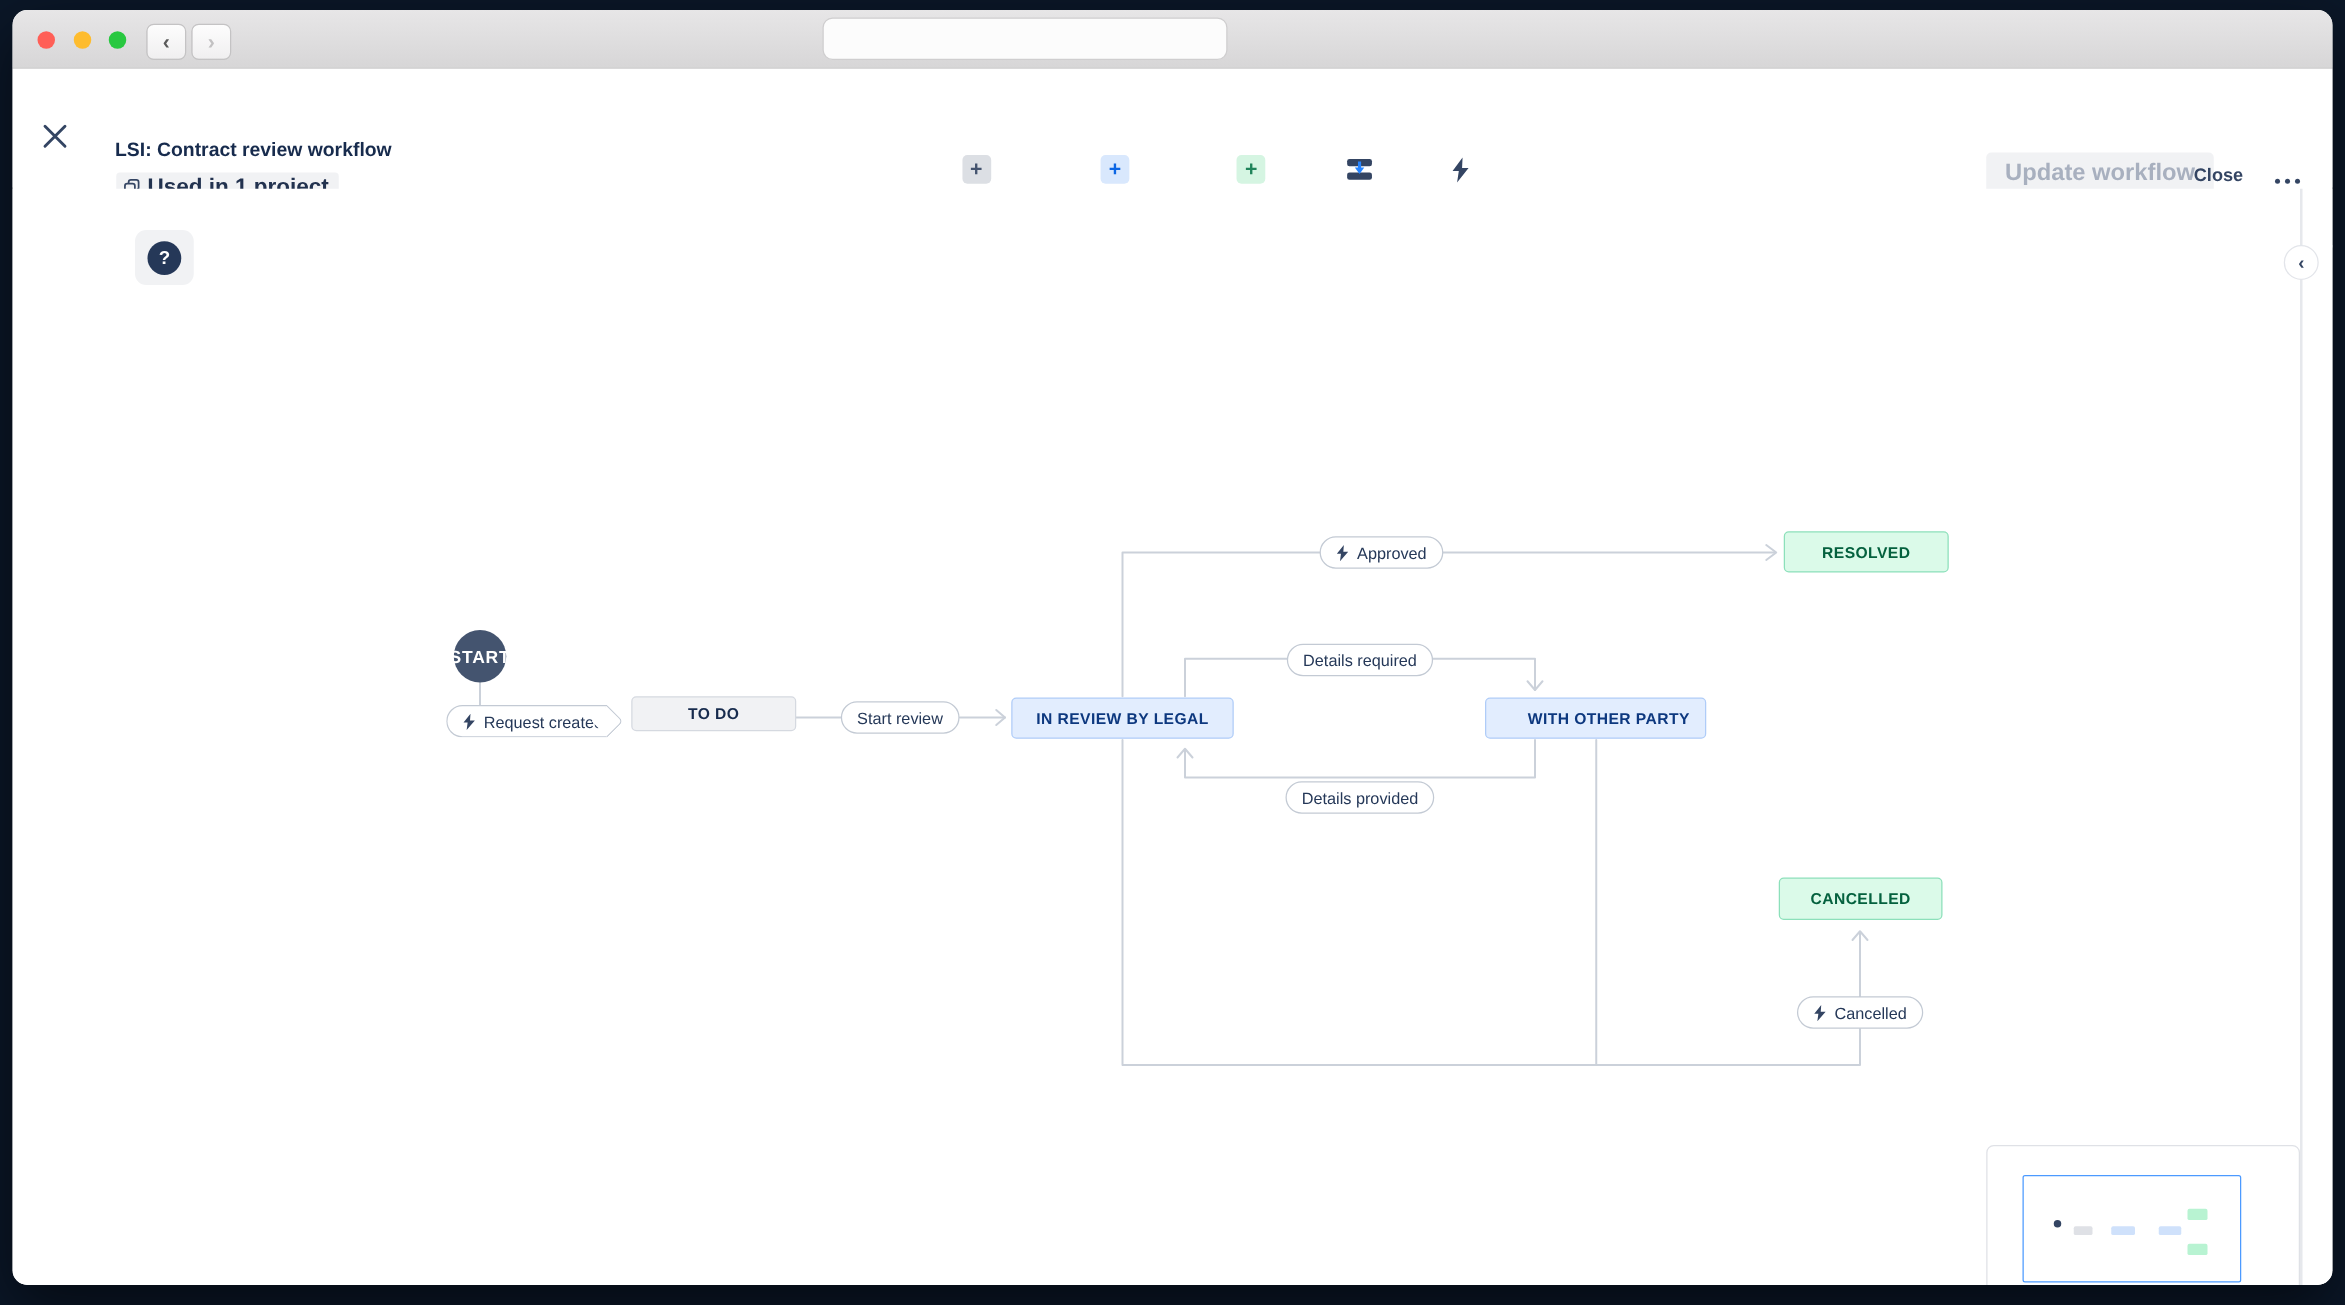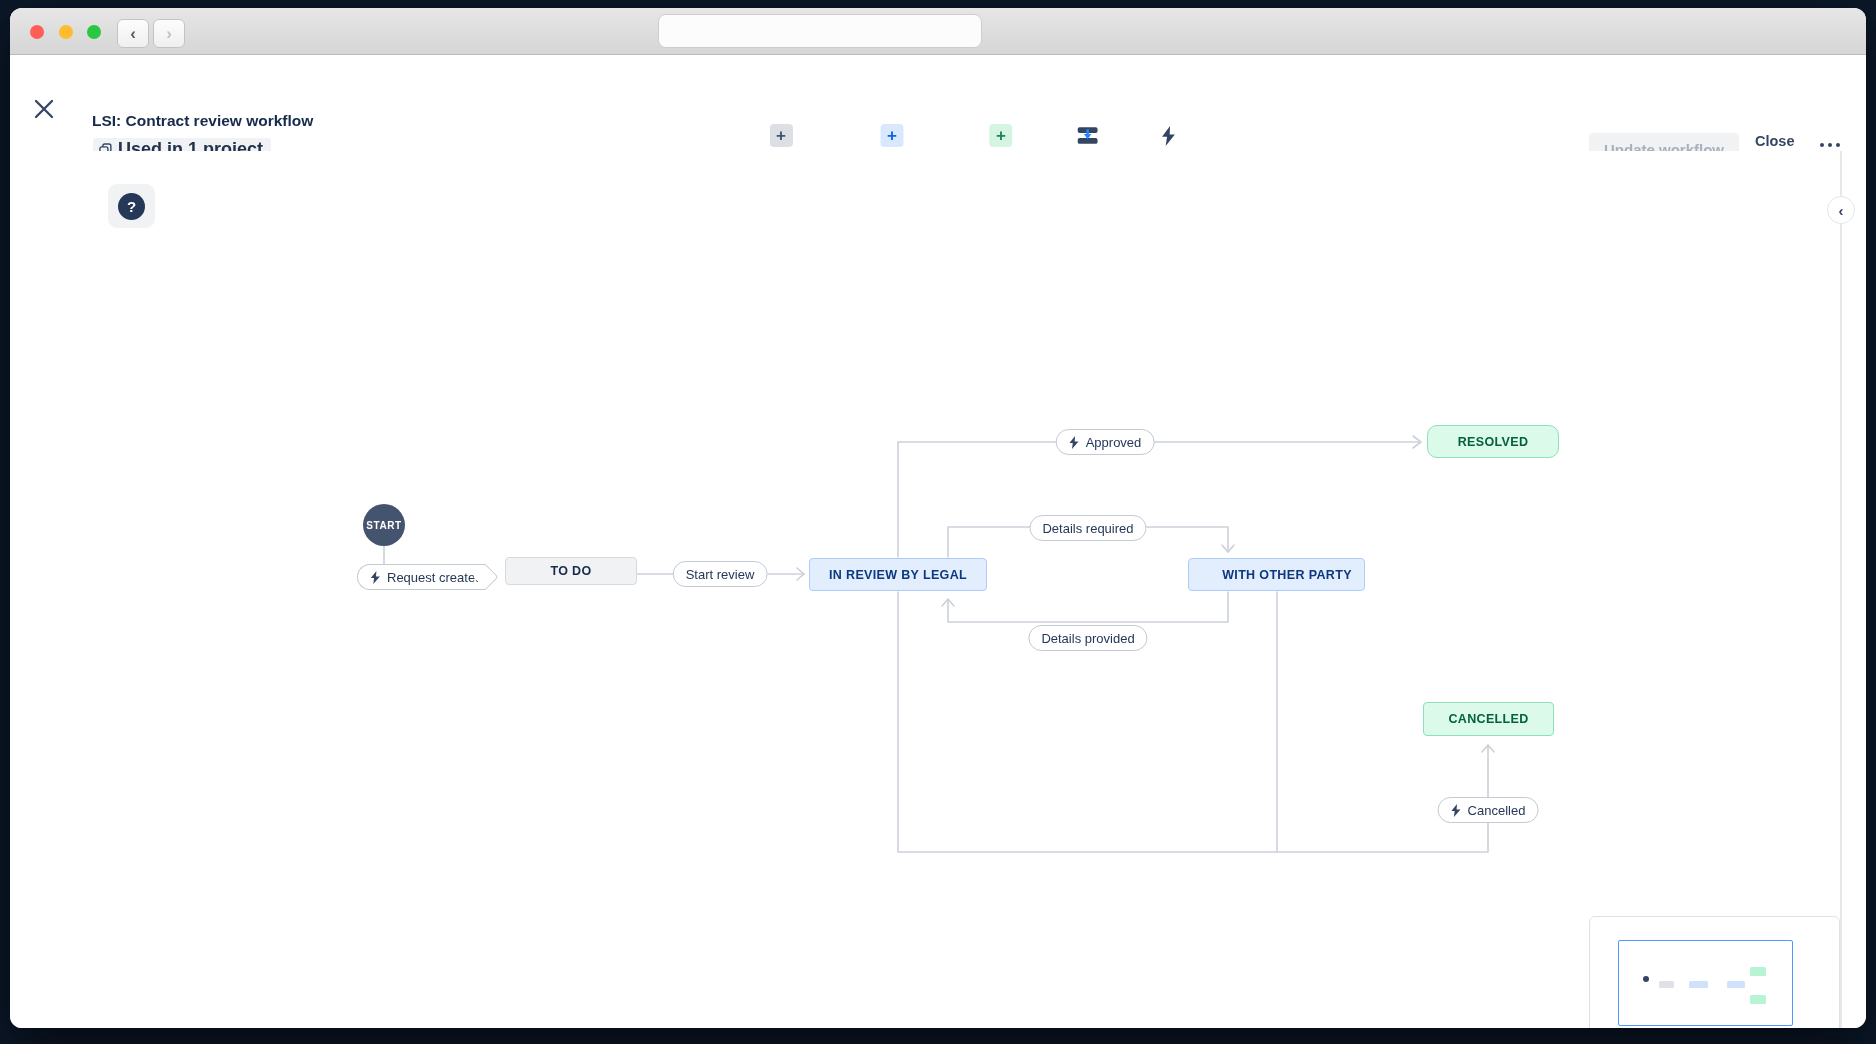--- a/index.html
+++ b/index.html
@@ -36,44 +36,44 @@
   .tool { position:absolute; top:69px; transform:translateX(-50%); display:flex;
     flex-direction:column; align-items:center; gap:6px; cursor:pointer; }
   .tool .tile { width:23px; height:23px; border-radius:4px; display:flex; align-items:center;
     justify-content:center; font-size:17px; font-weight:700; line-height:1; }
   .tool .lbl { font-size:12.5px; font-weight:600; color:#344563; white-space:nowrap; }
   .tile.gray { background:#dcdfe4; color:#44546f; }
   .tile.blue { background:#d9e8fd; color:#0c66e4; }
   .tile.green { background:#d5f5e2; color:#1f845a; }
   .tile.plain { background:transparent; }
 
-  .update-btn { position:absolute; left:1579px; top:78px; height:33px; padding:0 15px;
+  .update-btn { position:absolute; left:1579px; top:67px; height:33px; padding:0 15px;
     background:#f1f2f4; border:none; border-radius:4px; font-family:inherit;
-    font-size:15px; font-weight:600; color:#a8b0bf; }
+    font-size:19px; font-weight:600; color:#a8b0bf; }
   .close-btn { position:absolute; left:1745px; top:78px; font-size:14.5px; font-weight:600;
     color:#344563; cursor:pointer; }
   .more-btn { position:absolute; left:1806px; top:84px; display:flex; gap:4px; cursor:pointer; padding:4px; }
   .more-btn i { width:4px; height:4px; border-radius:50%; background:#344563; }
 
   
   .canvas { position:absolute; left:0; top:143px; right:0; bottom:0; background:#fff; }
   .help-btn { position:absolute; left:98px; top:33px; width:47px; height:44px; border-radius:9px;
     background:#f1f2f4; display:flex; align-items:center; justify-content:center; cursor:pointer; }
   .help-btn .q { width:27px; height:27px; border-radius:50%; background:#253858; color:#fff;
     font-size:15px; font-weight:700; display:flex; align-items:center; justify-content:center; }
   .right-rail { position:absolute; left:1830px; top:0; bottom:0; width:2px; background:#e6e8ec; }
   .collapse-btn { position:absolute; left:1817px; top:45px; width:28px; height:28px; border-radius:50%;
     background:#fff; border:1.5px solid #e3e5ea; color:#344563; font-size:15px; font-weight:700;
     display:flex; align-items:center; justify-content:center; cursor:pointer; }
 
   
   .wires { position:absolute; left:0; top:0; width:1856px; height:877px; }
 
   .start-node { position:absolute; left:353px; top:353px; width:42px; height:42px; border-radius:50%;
-    background:#44546f; color:#fff; font-size:10px; font-weight:700; letter-spacing:.6px;
+    background:#44546f; color:#fff; font-size:14px; font-weight:700; letter-spacing:.6px;
     display:flex; align-items:center; justify-content:center; z-index:3; }
 
   .status { position:absolute; display:flex; align-items:center; justify-content:center;
     border-radius:4px; font-weight:700; font-size:12.5px; letter-spacing:.35px; z-index:3; cursor:pointer; }
   .status.todo { background:#f1f2f4; border:1.5px solid #d5d9e0; color:#172b4d; }
   .status.inprogress { background:#e2edfe; border:1.5px solid #afccf8; color:#0d387f; }
   .status.done { background:#dbfae9; border:1.5px solid #8ce0ba; color:#04613e; }
 
   .t-pill { position:absolute; display:flex; align-items:center; gap:6px; background:#fff;
     border:1.5px solid #c3cad4; border-radius:14px; padding:0 12px; height:26px;
@@ -209,21 +209,21 @@
     <div class="status todo" style="left:495px; top:406px; width:132px; height:28px;">TO DO</div>
 
     <div class="t-pill centered" style="left:710px; top:410px;justify-content:flex-end;">
       <span>Start review</span>
     </div>
 
     <div class="status inprogress" style="left:799px; top:407px; width:178px; height:33px;">IN REVIEW BY LEGAL</div>
 
     <div class="status inprogress" style="left:1178px; top:407px; width:177px; height:33px;padding-left:21px;">WITH OTHER PARTY</div>
 
-    <div class="status done" style="left:1417px; top:274px; width:132px; height:33px;border-radius:10px;">RESOLVED</div>
+    <div class="status done" style="left:1417px; top:274px; width:132px; height:33px;">RESOLVED</div>
 
     <div class="status done" style="left:1413px; top:551px; width:131px; height:34px;">CANCELLED</div>
 
     <div class="t-pill centered" style="left:1095px; top:278px;">
       <svg width="11" height="13" viewBox="0 0 11 13">
         <path d="M6.4 0 L0.8 7 H4.1 L3.3 13 L9.9 5.4 H6 Z" fill="#344563"></path>
         </svg>
       <span>Approved</span>
     </div>
 

